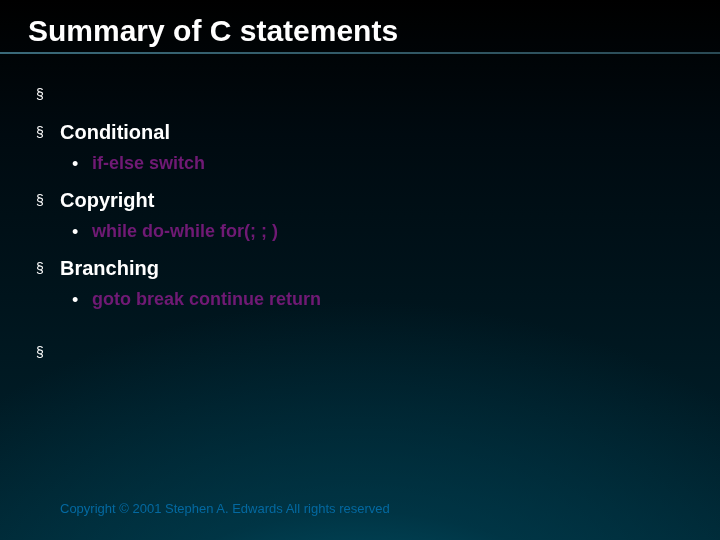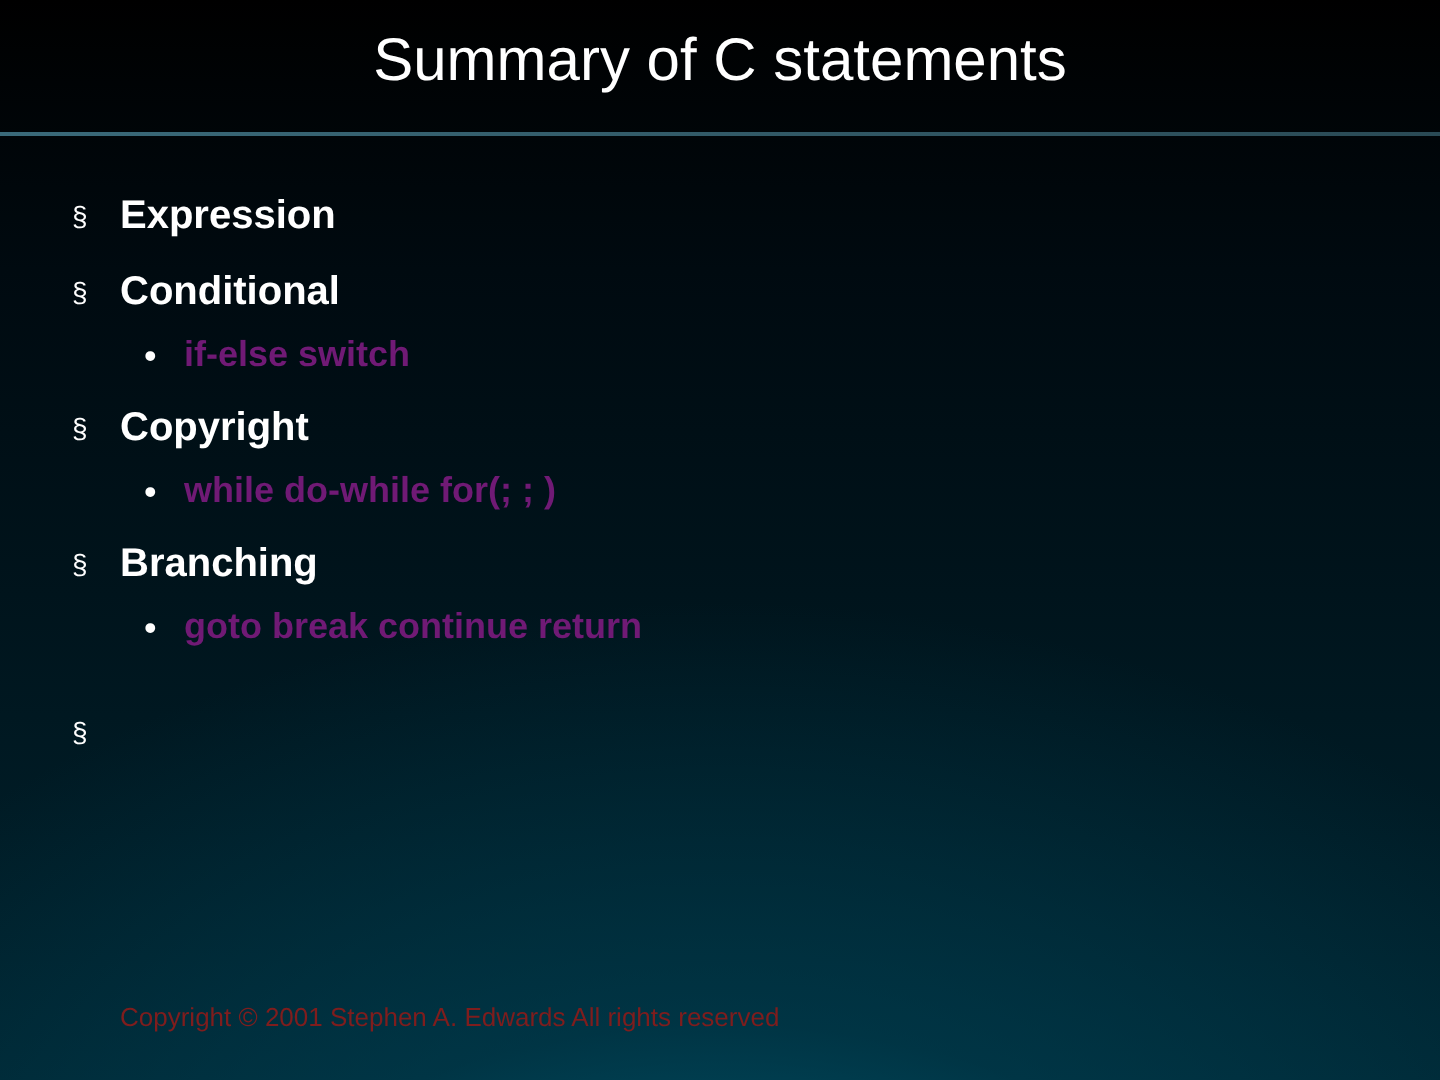--- a/index.html
+++ b/index.html
@@ -13,24 +13,23 @@
     position: relative;
   }
   .slide {
     width: 720px;
     height: 540px;
     padding: 14px 28px 0 28px;
     position: relative;
   }
   .title {
     font-size: 30px;
-    font-weight: normal;
+    font-weight: bold;
     color: #ffffff;
-    margin-bottom: 18px;
-    text-align: center;
+    margin-bottom: 4px;
   }
   .rule {
     height: 2px;
     background: linear-gradient(90deg, #3a6a7a 0%, #2a4a55 100%);
     margin: 0 -28px 28px -28px;
   }
   .content {
     padding-left: 8px;
   }
   .l1 {
@@ -75,36 +74,35 @@
     color: #701a75;
   }
   .tight { margin-bottom: 14px; }
   .gap-before { margin-top: 30px; }
   .wrap { max-width: 580px; }
   .copyright {
     position: absolute;
     left: 60px;
     bottom: 24px;
     font-size: 13px;
-    color: #7f1d1d;
+    color: #0369a1;
   }
 </style>
 </head>
 <body>
 
 <div class="slide">
 
   <div class="title">Summary of C statements</div>
   <div class="rule"></div>
 
   <div class="content">
 
     <div class="l1 tight">
       <div class="bullet">§</div>
-      <div class="text">Expression</div>
     </div>
 
     <div class="l1">
       <div class="bullet">§</div>
       <div class="text">Conditional</div>
     </div>
     <div class="l2">
       <div class="dot">•</div>
       <div class="text">if-else switch</div>
     </div>

